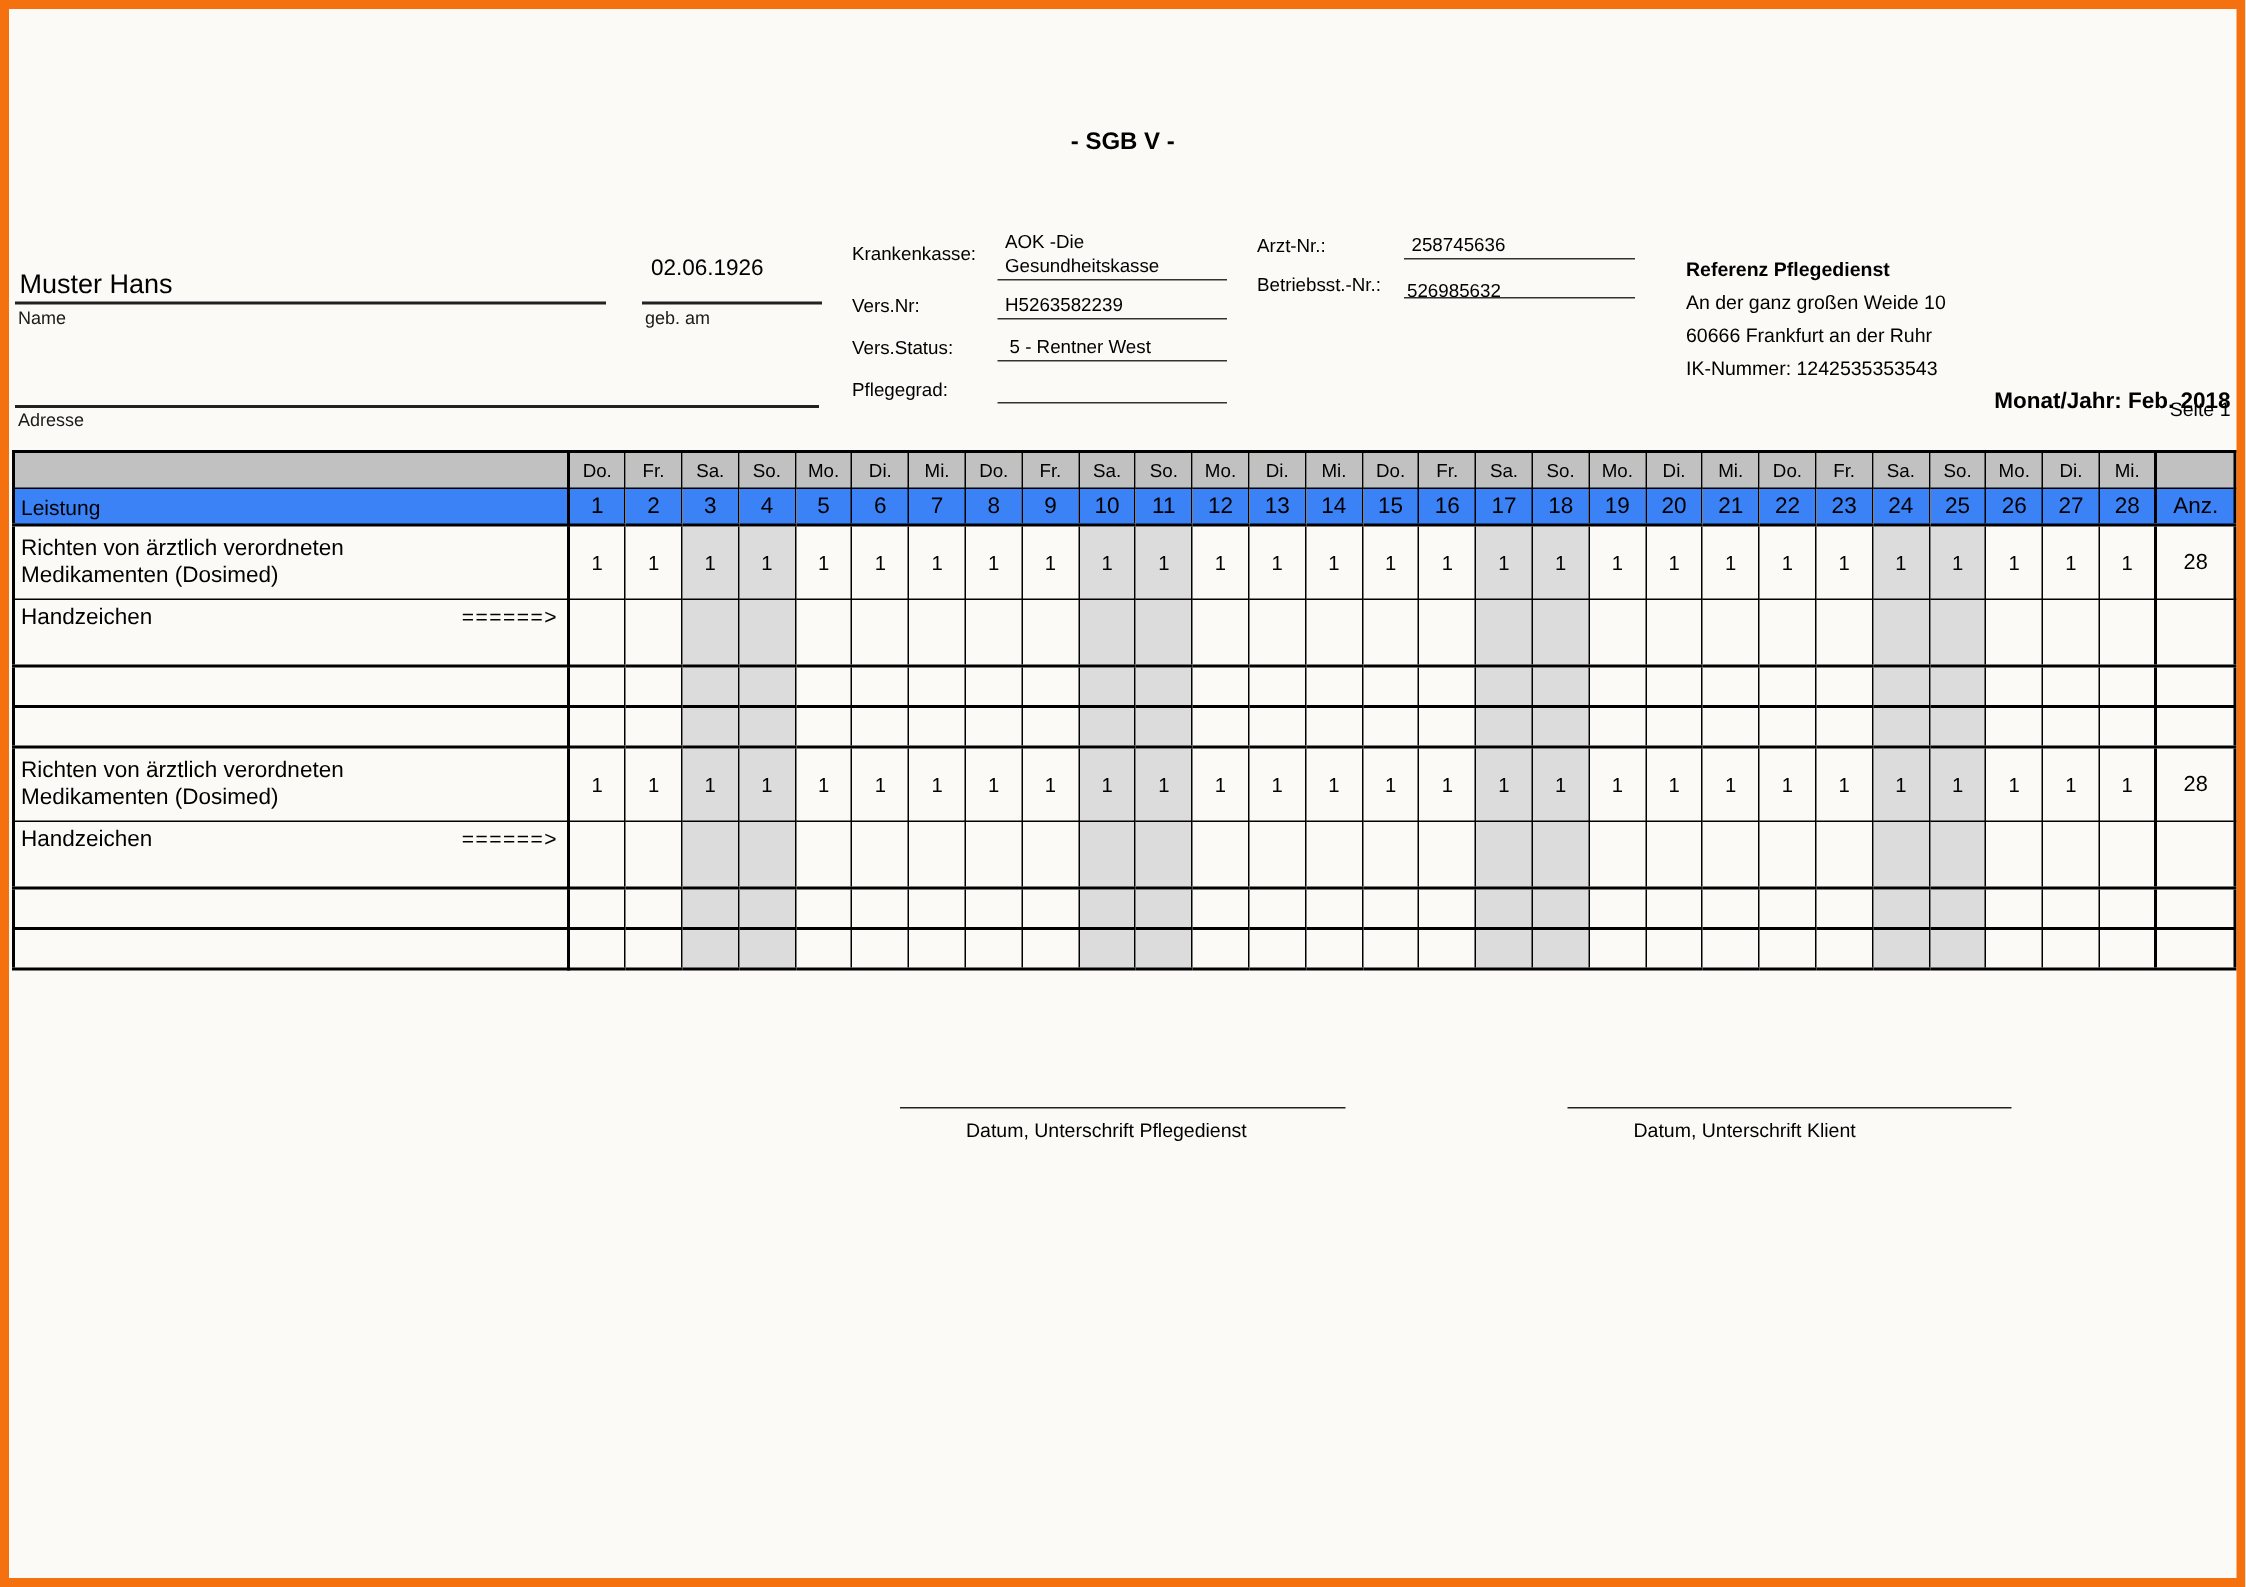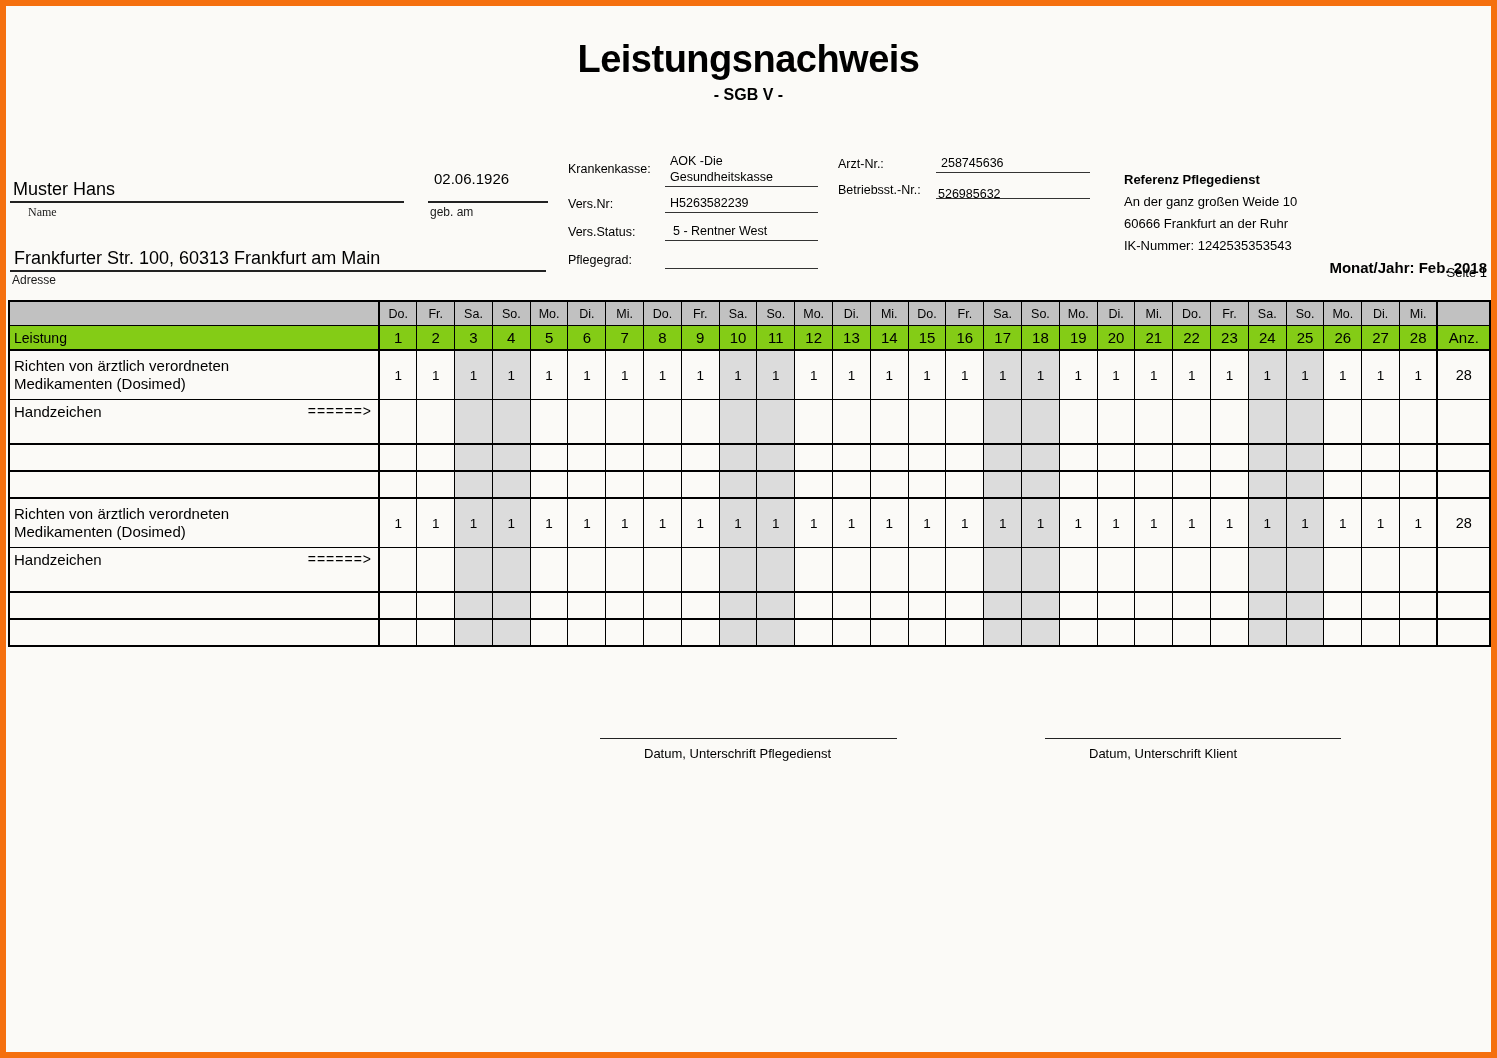--- a/index.html
+++ b/index.html
@@ -25,21 +25,21 @@
   .provider-line{font-size:13px;line-height:1;}
   .bold{font-weight:bold;}
   .right-align{text-align:right;}
 
   
   .table-wrap{left:8px;top:300px;}
   table{border-collapse:collapse;table-layout:fixed;width:1481px;border:2px solid #000;}
   td{border:1px solid #000;padding:0;overflow:hidden;vertical-align:middle;
      font-family:"Liberation Sans","DejaVu Sans",sans-serif;}
   tr.r-daynames td{height:23px;background:#c1c1c1;font-size:12.5px;text-align:center;}
-  tr.r-numbers td{height:23px;background:#84cc16;font-size:15px;text-align:center;border-bottom-width:2px;}
+  tr.r-numbers td{height:23px;background:#3b82f6;font-size:15px;text-align:center;border-bottom-width:2px;}
   tr.r-numbers td.leistung-cell{text-align:left;font-size:14px;padding-left:4px;}
   tr.r-section td{height:21px;background:#bdbdbd;font-weight:bold;font-size:13px;text-align:left;
      padding-left:4px;border-top-width:2px;border-bottom-width:2px;}
   tr.r-service td{height:44px;font-size:13.5px;text-align:center;}
   tr.r-service td.leistung-cell{text-align:left;font-size:15px;padding:2px 4px;line-height:1.2;}
   tr.r-service td.anz-cell{font-size:14.5px;}
   tr.r-hand td{height:40px;border-bottom-width:2px;vertical-align:top;}
   tr.r-hand td.leistung-cell{font-size:15px;padding:3px 6px 0 4px;border-radius:14px;}
   tr.r-empty td{height:25px;border-bottom-width:2px;}
   td.leistung-cell{border-right-width:2px;}
@@ -50,32 +50,30 @@
 
   .sig-line{height:0;border-bottom:1.5px solid #222;}
   .sig-label{font-size:13px;line-height:1;margin-left:44px;}
 </style>
 </head>
 <body>
 
 <div class="page">
   <div class="frame" style="border-color: rgb(245, 112, 15);"></div>
 
-  <div class="abs title">Leistungsnachweis</div>
   <div class="abs subtitle">- SGB V -</div>
 
   <div class="abs big-value" style="left:13px;top:180px;">Muster Hans</div>
   <div class="abs uline" style="left:10px;top:201px;width:394px;"></div>
-  <div class="abs small-label" style="left:28px;top:206px;font-family:Liberation Serif, serif;">Name</div>
+  <div class="abs small-label" style="left:12px;top:206px;">Name</div>
 
   <div class="abs mid-value" style="left:434px;top:171px;">02.06.1926</div>
   <div class="abs uline" style="left:428px;top:201px;width:120px;"></div>
   <div class="abs small-label" style="left:430px;top:206px;">geb. am</div>
 
-  <div class="abs big-value" style="left:14px;top:249px;">Frankfurter Str. 100, 60313 Frankfurt am Main</div>
   <div class="abs uline" style="left:10px;top:270px;width:536px;"></div>
   <div class="abs small-label" style="left:12px;top:274px;">Adresse</div>
 
   <div class="abs field-label" style="left:568px;top:162px;">Krankenkasse:</div>
   <div class="abs field-value" style="left:670px;top:154px;">AOK -Die</div>
   <div class="abs field-value" style="left:670px;top:170px;">Gesundheitskasse</div>
   <div class="abs uline-thin" style="left:665px;top:186px;width:153px;"></div>
 
   <div class="abs field-label" style="left:568px;top:197px;">Vers.Nr:</div>
   <div class="abs field-value" style="left:670px;top:196px;">H5263582239</div>

